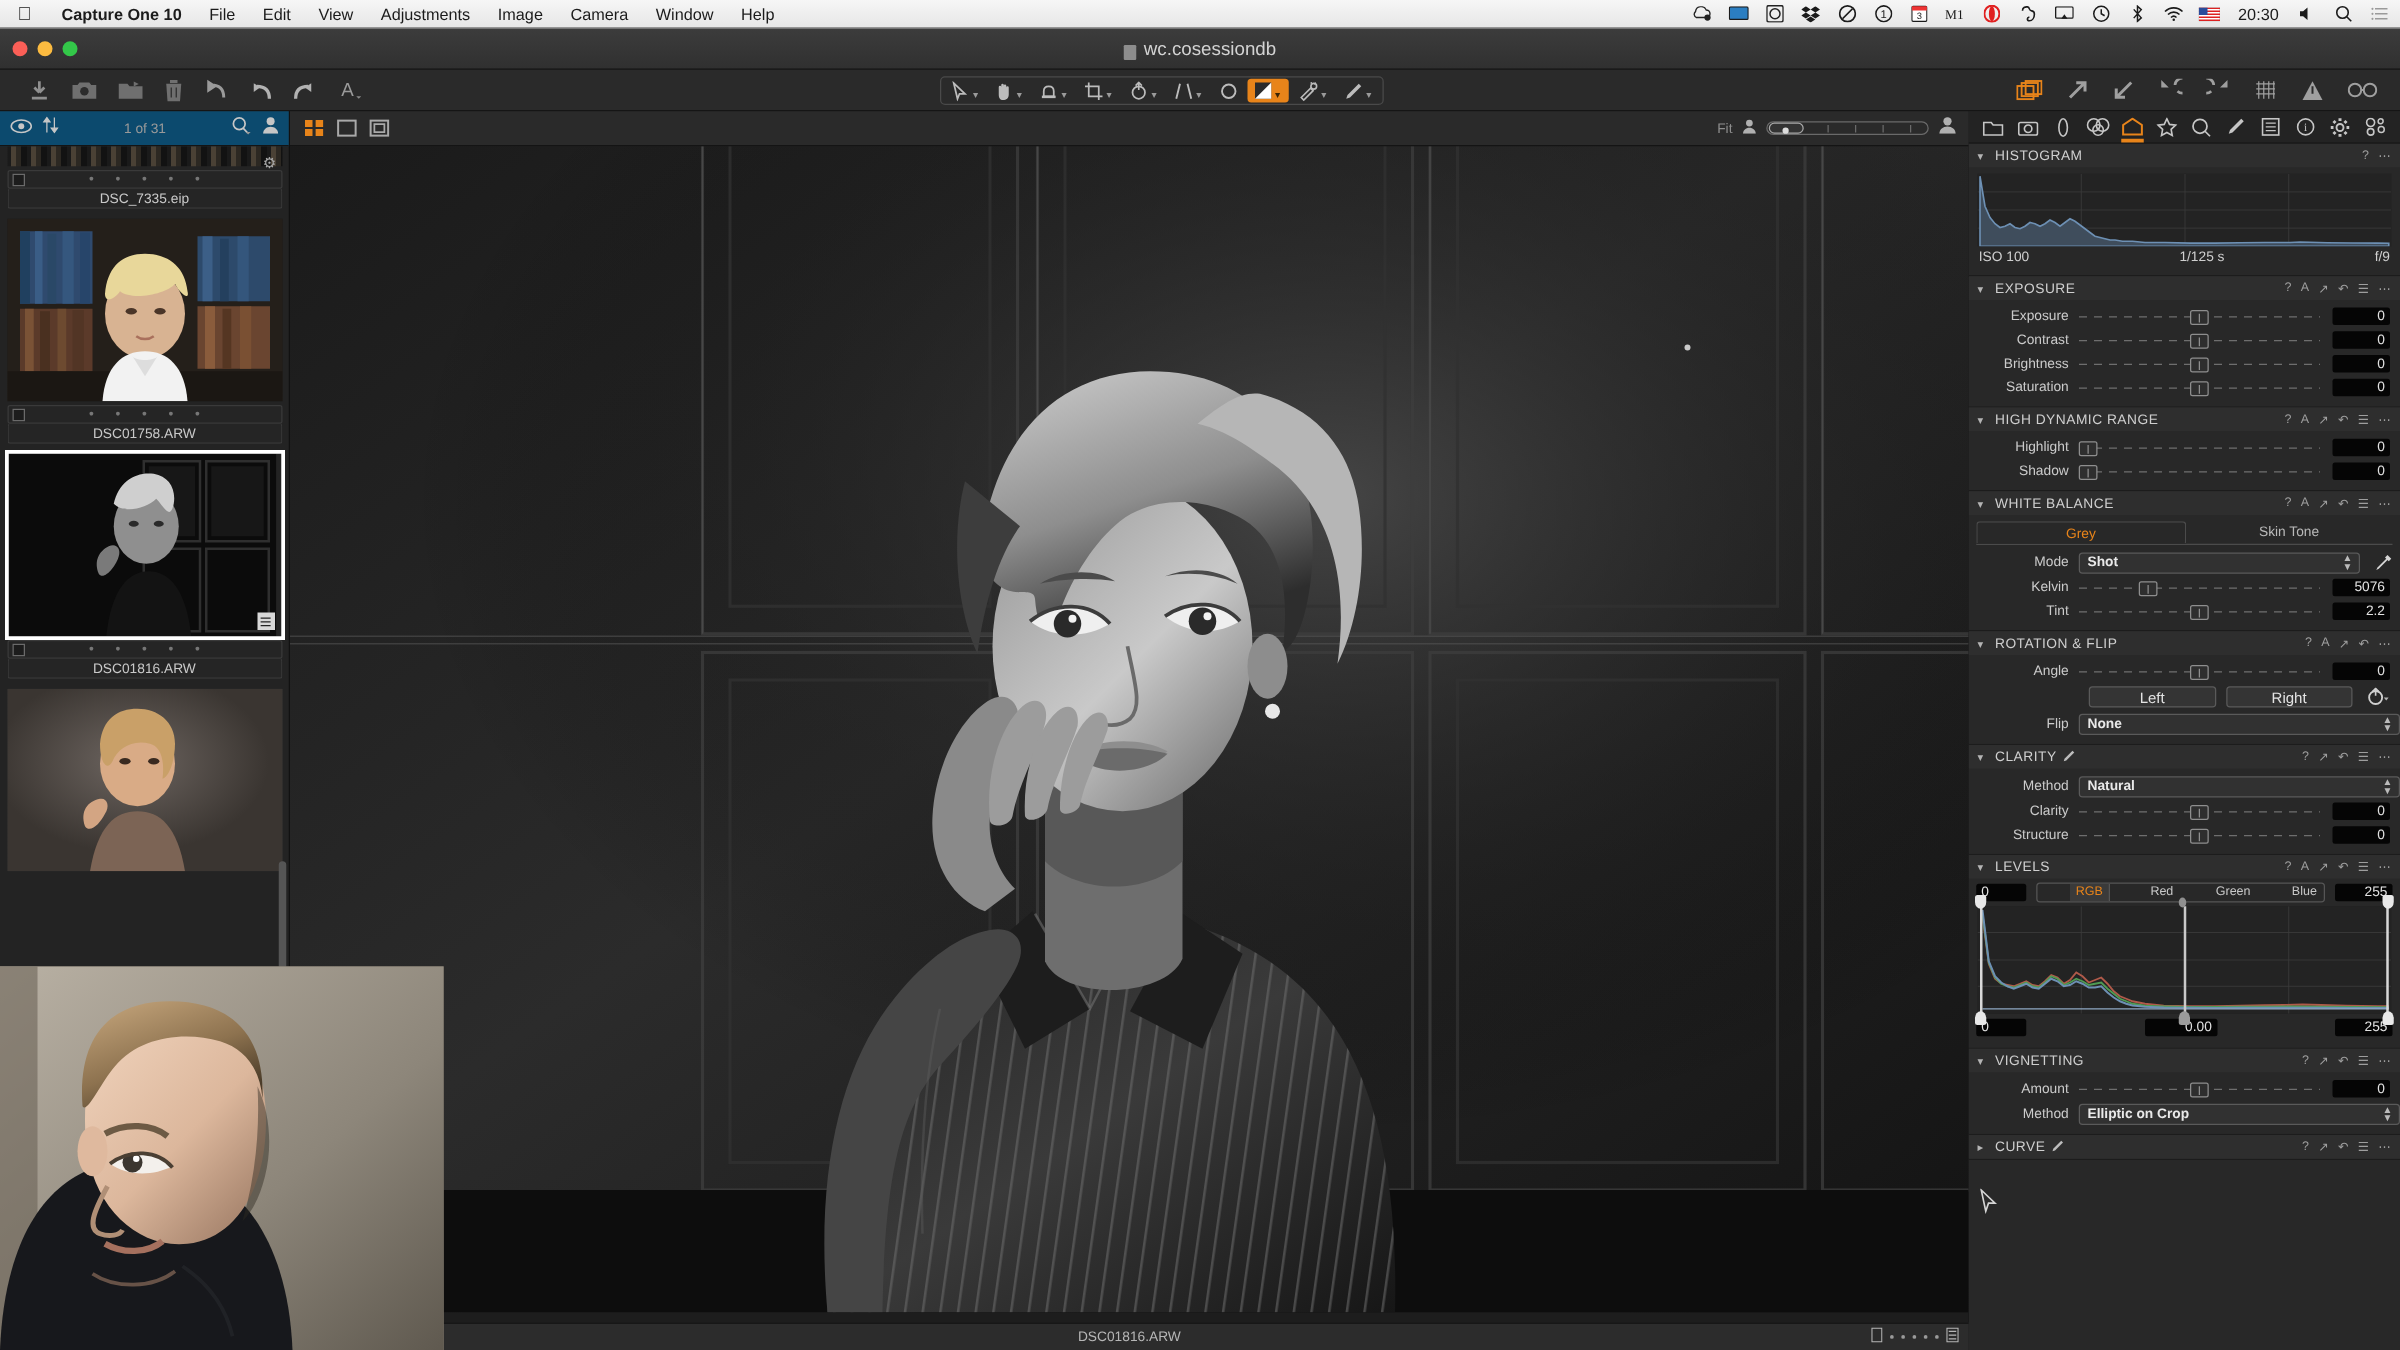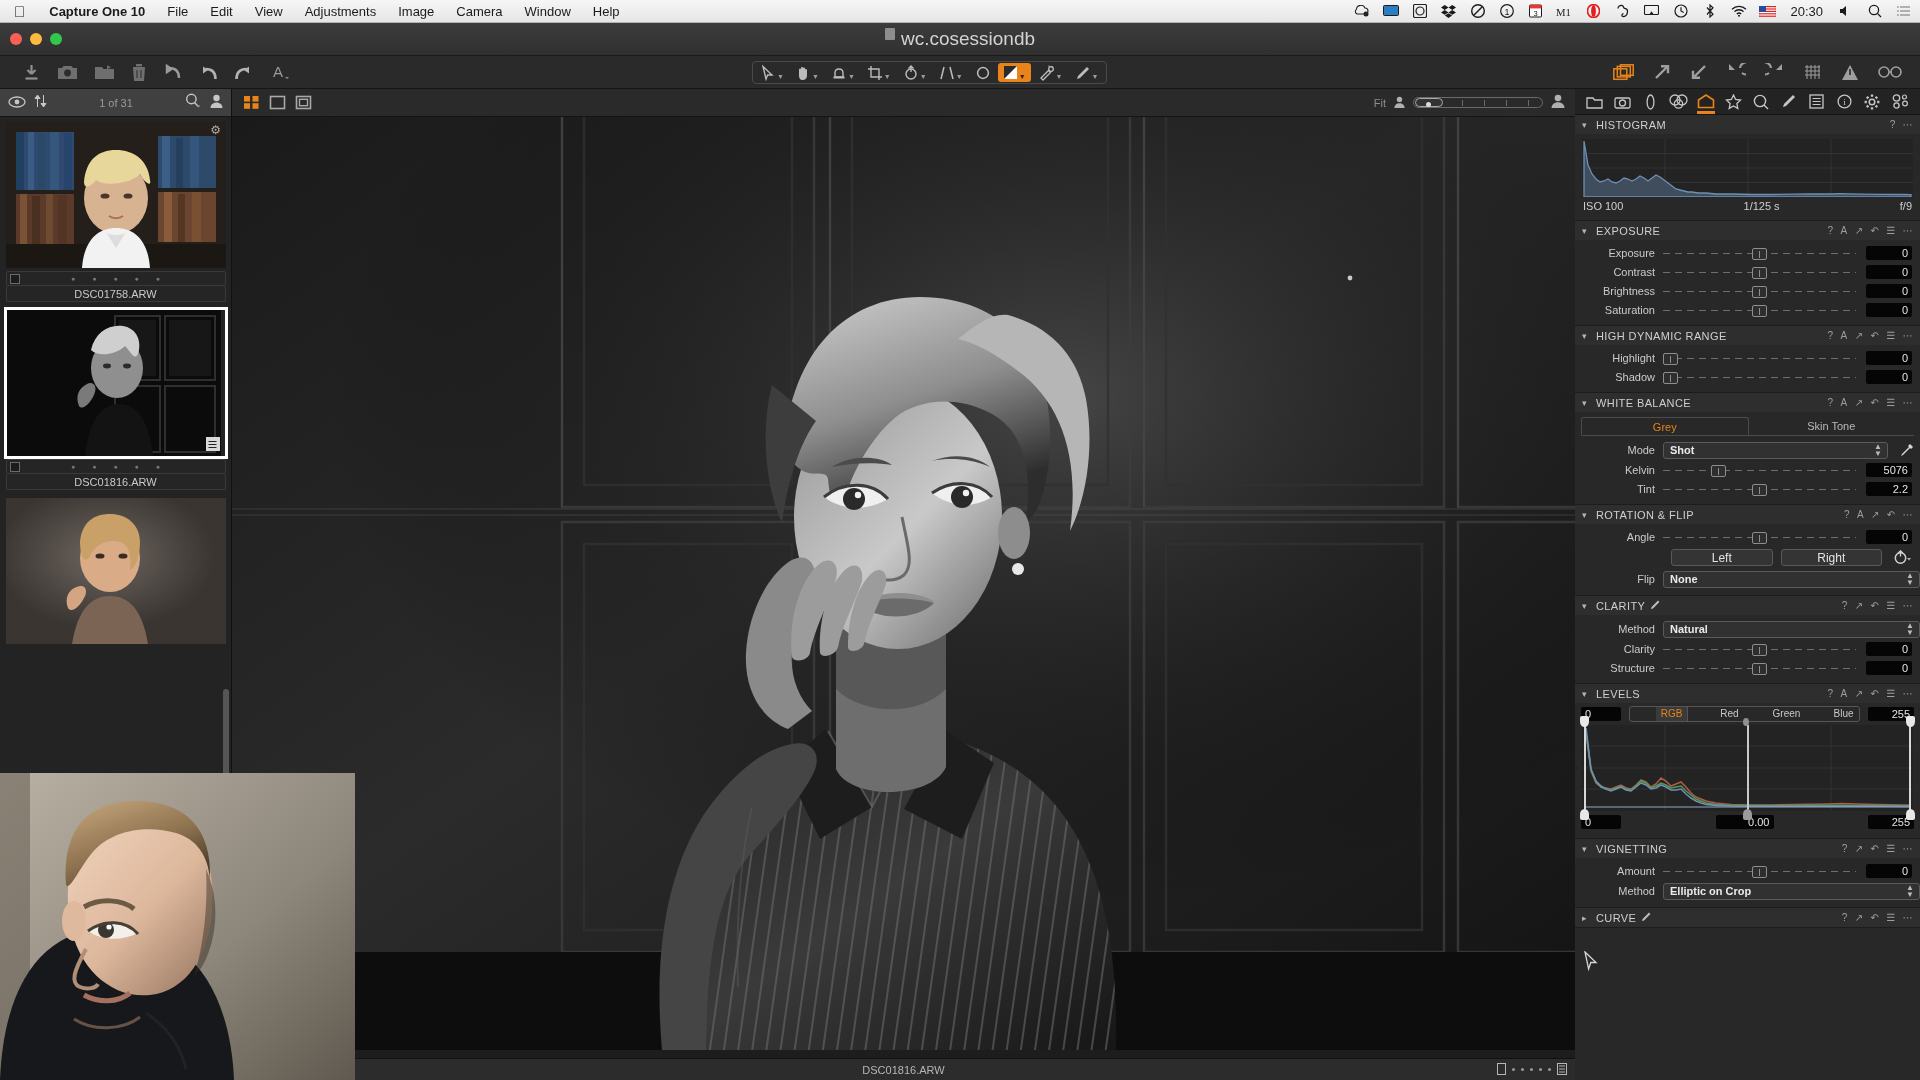--- a/index.html
+++ b/index.html
@@ -31,21 +31,21 @@
     position: absolute; left: 0; top: 23px; width: 1920px; height: 33px;
     background: linear-gradient(#3c3c3c, #303030);
     border-bottom: 1px solid #1a1a1a;
     display: flex; align-items: center;
   }
   .traffic { display: flex; gap: 8px; padding-left: 10px; }
   .dot { width: 12px; height: 12px; border-radius: 50%; }
   .dot.r { background: #fb5f57; } .dot.y { background: #fcbb40; } .dot.g { background: #33c849; }
   .wintitle {
     position: absolute; left: 0; right: 0; text-align: center;
-    color: #d3d3d3; font-size: 19px; display: flex; align-items: flex-start;
+    color: #d3d3d3; font-size: 15px; display: flex; align-items: flex-end;
     justify-content: center; gap: 6px; pointer-events: none;
   }
   .wintitle .docicon { width: 10px; height: 12px; background: #8d8d8d; border-radius: 1px; display:inline-block; }
 
   
   .toolbar {
     position: absolute; left: 0; top: 56px; width: 1920px; height: 33px;
     background: #2a2a2a; border-bottom: 1px solid #151515;
     display: flex; align-items: center;
   }
@@ -61,21 +61,21 @@
   .tb-tool .caret { font-size: 7px; color: #9a9a9a; position: relative; top: 4px; }
   .tb-right { position: absolute; right: 18px; display: flex; align-items: center; gap: 19px; }
 
   
   .browser {
     position: absolute; left: 0; top: 89px; width: 232px; height: 991px;
     background: #232323; border-right: 1px solid #111;
   }
   .browser-head {
     height: 28px; display: flex; align-items: center;
-    border-bottom: 1px solid #141414; background: #404040; padding: 0 8px;
+    border-bottom: 1px solid #141414; background: #0c4a6e; padding: 0 8px;
   }
   .browser-head .count { flex: 1; text-align: center; color: #9a9a9a; font-size: 11px; }
   .browser-list { position: absolute; top: 28px; left: 0; right: 0; bottom: 0; overflow: hidden; }
   .thumb-cell { padding: 0 4px; }
   .thumb-img {
     width: 220px; height: 146px; margin: 5px auto 0;
     background-size: cover; background-position: center;
     position: relative;
   }
   .thumb-img.selected { outline: 3px solid #fff; width: 218px; }
@@ -544,20 +544,36 @@
             <path d="M11.5 12.5l2 2 2-2z" fill="#9a9a9a"></path>
           </svg></span>
       <span style="margin-left:9px"><svg width="13" height="14" viewBox="0 0 13 14">
             <circle cx="6.5" cy="4" r="3.2" fill="#c6c6c6"></circle>
             <path d="M0.5 14c0-3.4 2.7-5.6 6-5.6s6 2.2 6 5.6z" fill="#c6c6c6"></path>
           </svg></span>
     </div>
 
     <div class="browser-list">
 
+      <div class="thumb-cell">
+        <div class="thumb-img" style="height:16px;margin-top:0;background:
+             repeating-linear-gradient(to right,#1a1a1a 0 3px,#4a4135 3px 7px,#2c2822 7px 11px,#121212 11px 16px);">
+        </div>
+        <div class="thumb-meta">
+          <div class="rating-row">
+            <span class="chk"></span>
+            <span class="star">●</span>
+            <span class="star">●</span>
+            <span class="star">●</span>
+            <span class="star">●</span>
+            <span class="star">●</span>
+          </div>
+          <div class="fname-row">DSC_7335.eip</div>
+        </div>
+      </div>
 
       <div class="thumb-cell">
         <div class="thumb-img" style="background:
              linear-gradient(to bottom,#1d1a16 0%,#201c17 100%);">
           <svg width="220" height="146" viewBox="0 0 220 146" style="display:block">
             <rect width="220" height="146" fill="#241f1a"></rect>
             <g>
               <rect x="10" y="10" width="58" height="58" fill="#2f4a6e"></rect>
               <rect x="10" y="10" width="8" height="58" fill="#20405f"></rect>
               <rect x="22" y="10" width="6" height="58" fill="#3a5d86"></rect>

